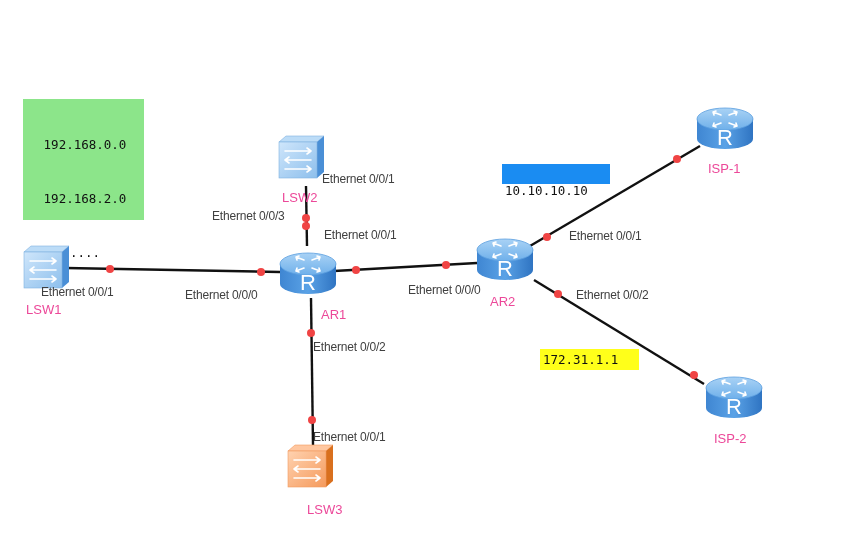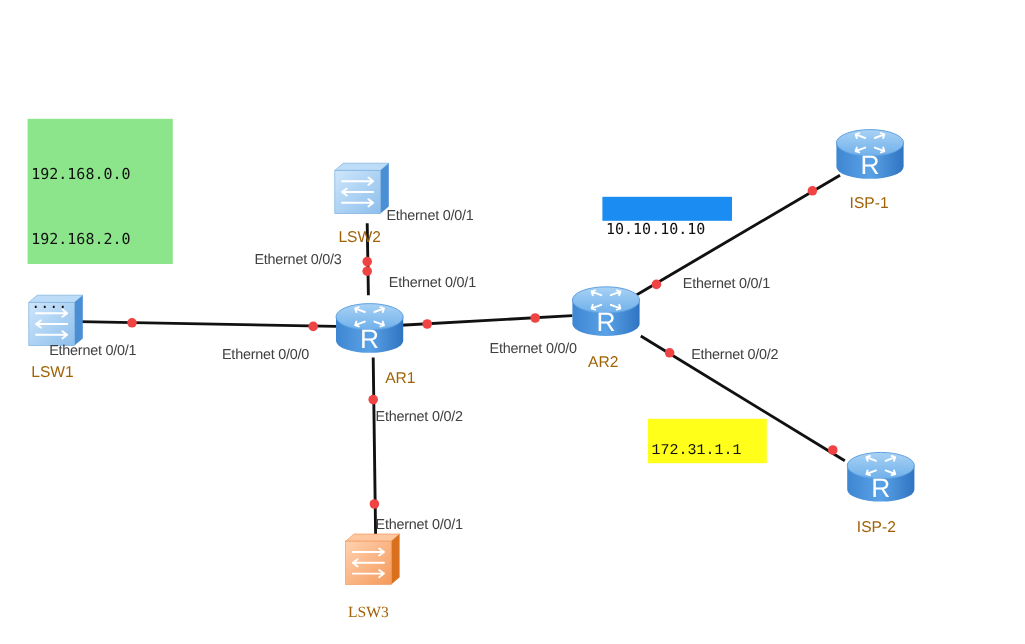--- a/index.html
+++ b/index.html
@@ -1,24 +1,24 @@
 <!DOCTYPE html>
 <html><head>
   <meta charset="utf-8">
   <style>
     html, body { margin: 0; padding: 0; background: #ffffff; }
     body { width: 854px; height: 537px; position: relative; overflow: hidden; font-family: "Liberation Sans", sans-serif; }
     #canvas { position: absolute; left: 0; top: 0; width: 854px; height: 537px; }
     .lbl { position: absolute; font-family: "Liberation Sans", sans-serif; font-size: 12px; color: #404040; white-space: nowrap; letter-spacing: -0.2px; }
-    .dev-lbl { position: absolute; font-family: "Liberation Sans", sans-serif; font-size: 13px; color: #a16207; white-space: nowrap; }
+    .dev-lbl { position: absolute; font-family: "Liberation Sans", sans-serif; font-size: 13px; color: #ec4899; white-space: nowrap; }
     .note { position: absolute; font-family: "DejaVu Sans Mono", monospace; font-size: 12.5px; color: #111; white-space: pre; line-height: 18px; }
     #note-green { left: 23px; top: 99px; width: 121px; height: 121px; background: #8ce58a; padding: 1px 0 0 3px; box-sizing: border-box; }
     #note-blue { left: 502px; top: 164px; width: 108px; height: 20px; background: #1a8cf2; padding: 17px 0 0 3px; box-sizing: border-box; line-height: 20px; }
-    #note-yellow { left: 540px; top: 349px; width: 99px; height: 37px; background: #ffff1a; padding: 16px 0 0 3px; box-sizing: border-box; line-height: 21px; font-family: Liberation Mono, monospace; }
-    .note-line { display: block; }
+    #note-yellow { left: 540px; top: 349px; width: 99px; height: 21px; background: #ffff1a; padding: 0 0 0 3px; box-sizing: border-box; line-height: 21px; }
+    .note-line { display: block; text-align: center; }
   </style>
 </head>
 <body>
 
 <svg id="canvas" width="854" height="537" viewBox="0 0 854 537" xmlns="http://www.w3.org/2000/svg">
   <defs>
     <linearGradient id="rtTop" x1="0" y1="0" x2="0" y2="1">
       <stop offset="0" stop-color="#a9d2f5"></stop>
       <stop offset="1" stop-color="#6fb0ea"></stop>
     </linearGradient>
@@ -99,21 +99,21 @@
   <use href="#switchBlue" x="300" y="158"></use>
   <use href="#switchOrange" x="309" y="467"></use>
   <use href="#router" x="308" y="272"></use>
   <use href="#router" x="505" y="258"></use>
   <use href="#router" x="725" y="127"></use>
   <use href="#router" x="734" y="396"></use>
 </svg>
 
 <div class="dev-lbl" style="left:26px; top:302px;">LSW1</div>
 <div class="dev-lbl" style="left:282px; top:190px;">LSW2</div>
-<div class="dev-lbl" style="left:290px; top:502px;font-family:Liberation Serif, serif;">LSW3</div>
+<div class="dev-lbl" style="left:307px; top:502px;">LSW3</div>
 <div class="dev-lbl" style="left:281px; top:307px;margin-left:40px;">AR1</div>
 <div class="dev-lbl" style="left:490px; top:294px;">AR2</div>
 <div class="dev-lbl" style="left:708px; top:161px;">ISP-1</div>
 <div class="dev-lbl" style="left:714px; top:431px;">ISP-2</div>
 
 <div class="lbl" style="left:41px; top:285px;">Ethernet 0/0/1</div>
 <div class="lbl" style="left:185px; top:288px;">Ethernet 0/0/0</div>
 <div class="lbl" style="left:322px; top:172px;">Ethernet 0/0/1</div>
 <div class="lbl" style="left:212px; top:209px;">Ethernet 0/0/3</div>
 <div class="lbl" style="left:324px; top:228px;">Ethernet 0/0/1</div>

